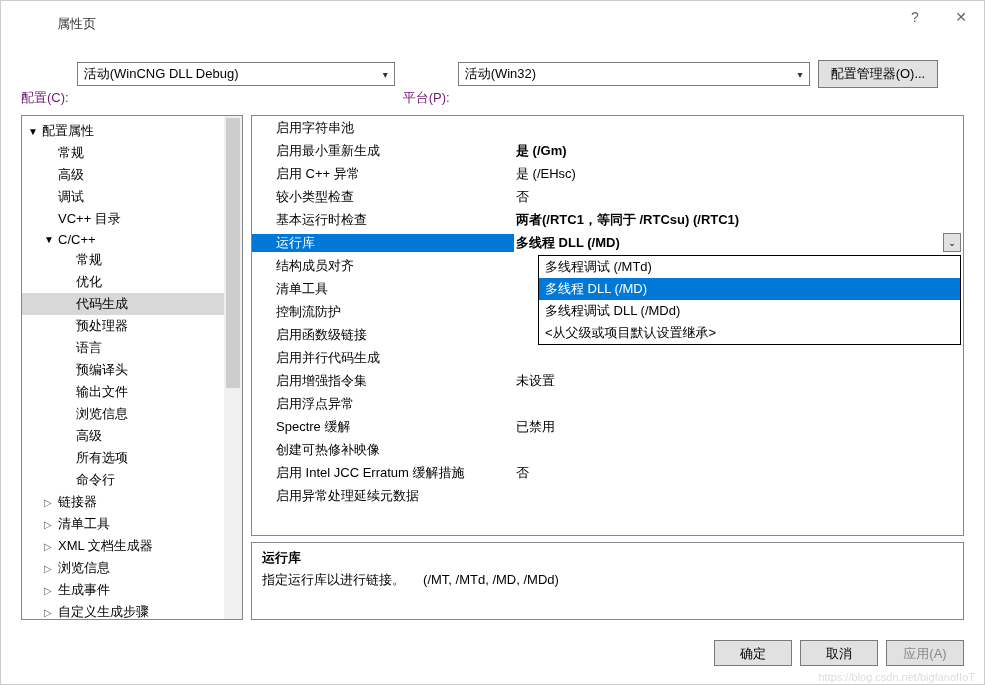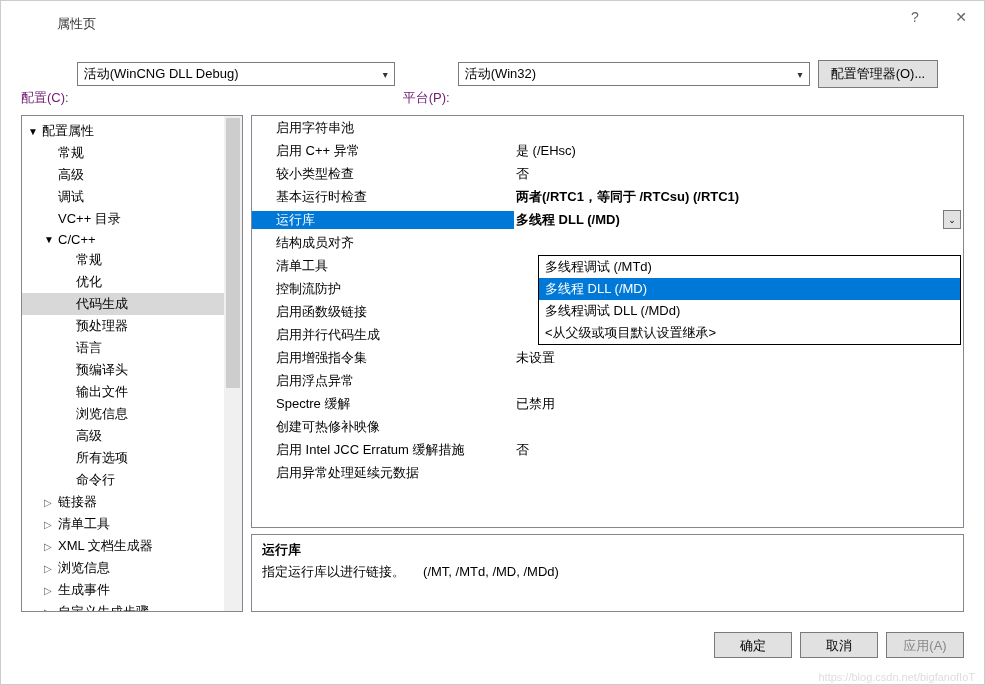--- a/index.html
+++ b/index.html
@@ -36,21 +36,21 @@
     .prop-row.selected { position: relative; }
     .prop-row.selected .prop-label { background: #0078d7; color: #fff; }
     .prop-row.selected .prop-value { font-weight: bold; }
     .prop-value.bold { font-weight: bold; }
     .dropdown-arrow { position: absolute; right: 2px; width: 18px; height: 19px; border: 1px solid #7a7a7a; background: #e1e1e1; display: flex; align-items: center; justify-content: center; font-size: 9px; top: 2px; }
     .dropdown-list { position: absolute; left: 286px; right: 2px; top: 139px; background: #fff; border: 1px solid #000; z-index: 10; }
     .dropdown-item { padding: 2px 6px; font-size: 13px; cursor: pointer; }
     .dropdown-item.highlighted { background: #0078d7; color: #fff; }
     .desc-panel { height: 78px; border: 1px solid #828790; padding: 6px 10px; font-size: 13px; }
     .desc-title { font-weight: bold; margin-bottom: 4px; }
-    .button-bar { display: flex; justify-content: flex-end; padding: 10px 20px 26px; gap: 8px; margin-left: 28px; }
+    .button-bar { display: flex; justify-content: flex-end; padding: 10px 20px 18px; gap: 8px; margin-left: 28px; }
     .button-bar .btn { min-width: 78px; height: 26px; }
     .watermark { position: absolute; right: 10px; bottom: 2px; color: #ddd; font-size: 11px; z-index: 100; }
   </style>
 </head>
 <body>
 
 <div class="dialog">
   <div class="titlebar">
     <span>属性页</span>
     <div class="titlebar-buttons">
@@ -176,20 +176,24 @@
       </div>
     </div>
 
     <div class="right-panel">
       <div class="prop-panel" id="prop-container">
         <div class="prop-row">
             <div class="prop-label">启用字符串池</div>
             <div class="prop-value"></div>
           </div>
           <div class="prop-row">
+            <div class="prop-label">启用最小重新生成</div>
+            <div class="prop-value bold">是 (/Gm)</div>
+          </div>
+          <div class="prop-row">
             <div class="prop-label">启用 C++ 异常</div>
             <div class="prop-value">是 (/EHsc)</div>
           </div>
           <div class="prop-row">
             <div class="prop-label">较小类型检查</div>
             <div class="prop-value">否</div>
           </div>
           <div class="prop-row">
             <div class="prop-label">基本运行时检查</div>
             <div class="prop-value bold">两者(/RTC1，等同于 /RTCsu) (/RTC1)</div>

